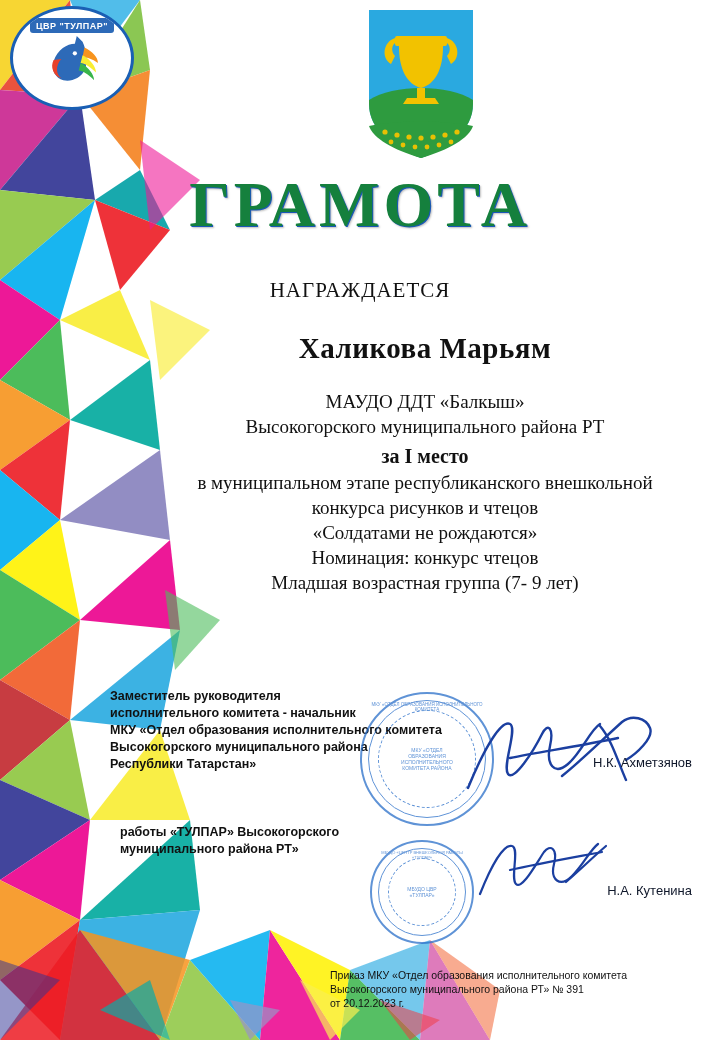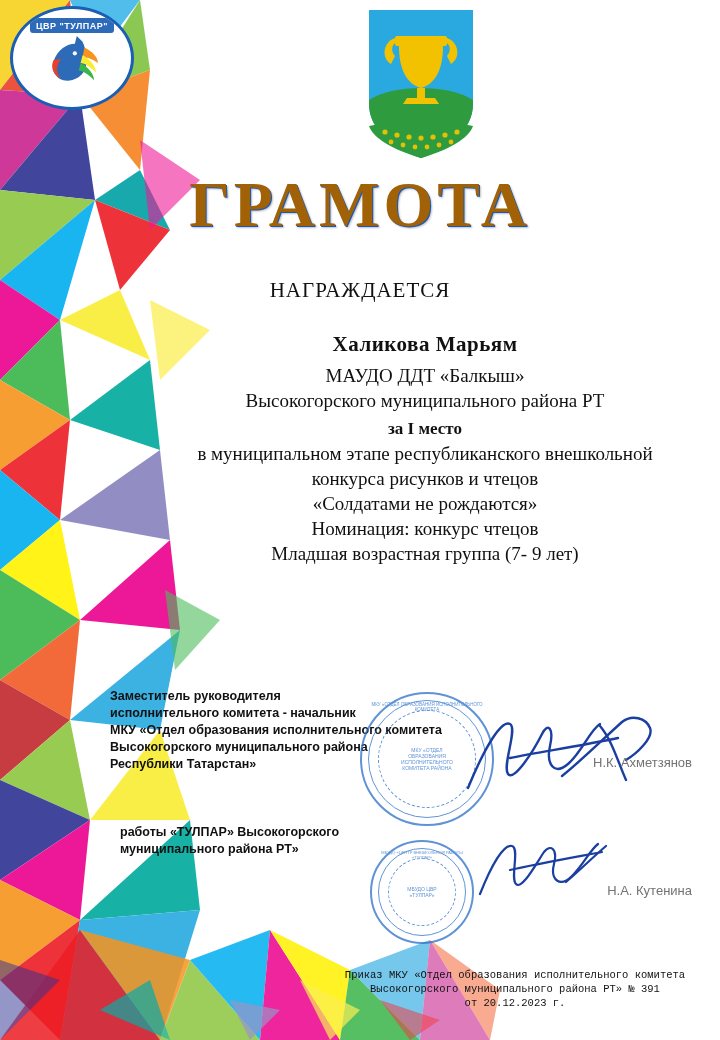--- a/index.html
+++ b/index.html
@@ -49,48 +49,48 @@
   }
 
   
   .title{
     position:absolute;left:0;right:0;top:168px;
     text-align:center;
     font-family:"Liberation Serif", serif;
     font-weight:bold;
     font-size:64px;
     letter-spacing:4px;
-    color:#a16207;
+    color:#15803d;
     text-shadow:1px 1px 0 #1a57b8, 2px 2px 2px rgba(0,0,0,.25);
   }
   .awarded{
     position:absolute;left:0;right:0;top:278px;
     text-align:center;font-size:21px;color:#111;letter-spacing:1px;
   }
   .body-block{
     position:absolute;left:150px;right:20px;top:332px;
     text-align:center;color:#111;
   }
-  .name{font-size:21px;font-weight:bold;letter-spacing:.5px;margin-bottom:6px;}
+  .name{font-size:29px;font-weight:bold;letter-spacing:.5px;margin-bottom:24px;}
   .line{font-size:19px;line-height:25px;}
-  .place{font-size:17px;font-weight:bold;margin:6px 0 2px;}
+  .place{font-size:20px;font-weight:bold;margin:6px 0 2px;}
 
   
   .sign-block{position:absolute;left:110px;top:688px;width:600px;}
   .sign-row{position:relative;margin-bottom:26px;}
   .sign-text{
     font-family:"Liberation Sans",sans-serif;
     font-size:12.5px;line-height:17px;color:#111;font-weight:bold;
     width:330px;
   }
   .sign-text.thin{font-weight:bold;}
   .signer{
     position:absolute;right:18px;bottom:0px;
     font-family:"Liberation Sans",sans-serif;
-    font-size:13px;color:#737373;
+    font-size:13px;color:#0f172a;
   }
   .stamp{
     position:absolute;border-radius:50%;
     border:2px solid #2a6fc9;opacity:.75;
   }
   .stamp .ring{
     position:absolute;inset:6px;border:1px solid #2a6fc9;border-radius:50%;
   }
   .stamp .ring2{
     position:absolute;inset:16px;border:1px dashed #2a6fc9;border-radius:50%;
@@ -102,22 +102,22 @@
   }
   .stamp-text-top{
     position:absolute;top:8px;left:0;right:0;text-align:center;
     font-size:4.5px;color:#2a6fc9;font-family:"Liberation Sans",sans-serif;
   }
   .sig-ink{position:absolute;}
 
   
   .footer{
     position:absolute;left:330px;top:968px;width:370px;
-    font-family:Liberation Mono, monospace;
-    font-size:10.5px;line-height:14px;color:#111;text-align:center;
+    font-family:Liberation Sans, sans-serif;
+    font-size:10.5px;line-height:14px;color:#111;
   }
 </style>
 </head>
 <body>
 
 <div class="page">
 
   <div class="deco mosaic-left">
     <svg width="230" height="1040" viewBox="0 0 230 1040" xmlns="http://www.w3.org/2000/svg">
       <g opacity="0.9">

